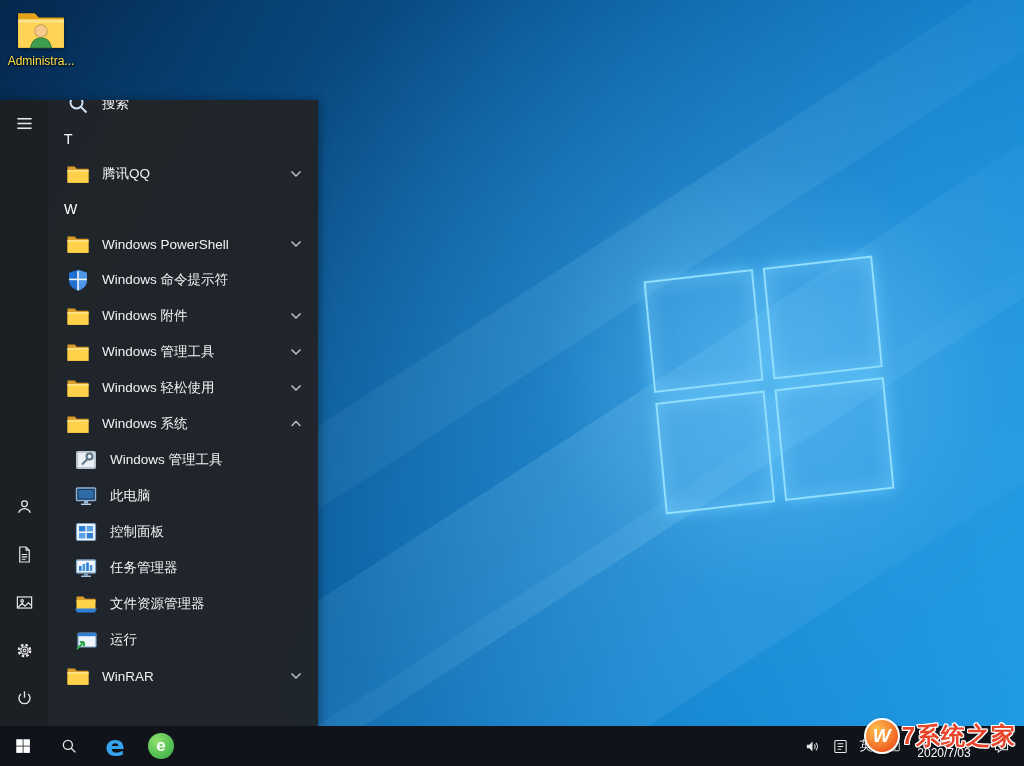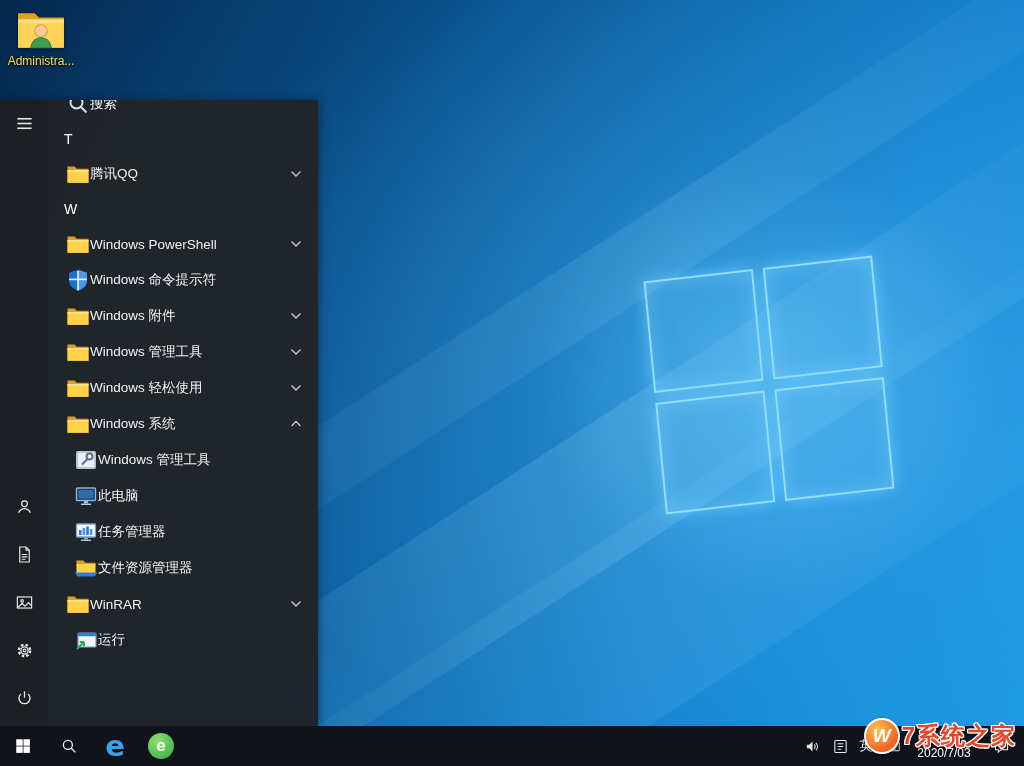--- a/index.html
+++ b/index.html
@@ -44,21 +44,21 @@
   .rail-spacer{flex:1;}
   .rail-bottom .rail-btn{height:48px;}
   .rail-bottom{padding-bottom:4px;display:flex;flex-direction:column;}
   .sm-list{flex:1;overflow:hidden;padding-top:0;}
   .sm-list-inner{margin-top:-14px;}
   .sm-section{height:34px;display:flex;align-items:center;padding-left:16px;font-size:14px;color:#fff;}
   .sm-row{position:relative;height:36px;display:flex;align-items:center;cursor:default;}
   .sm-icon{width:24px;height:24px;margin-left:18px;flex:0 0 auto;}
   .sm-row.sub .sm-icon{margin-left:26px;}
   .sm-icon svg{width:24px;height:24px;display:block;}
-  .sm-label{font-size:13.5px;color:#f2f2f2;white-space:nowrap;}
+  .sm-label{margin-left:12px;font-size:13.5px;color:#f2f2f2;white-space:nowrap;}
   .sm-chevron{position:absolute;right:16px;top:50%;transform:translateY(-50%);display:flex;}
 
   
   .taskbar{position:absolute;left:0;bottom:0;width:1024px;height:40px;background:#10141a;
     display:flex;align-items:center;z-index:40;}
   .tb-btn{background:none;border:none;width:46px;height:40px;display:flex;align-items:center;
     justify-content:center;padding:0;cursor:pointer;}
   .tb-btn svg{width:18px;height:18px;display:block;}
   .edge-e{font-weight:700;font-size:29px;line-height:28px;color:#35a3ee;font-family:"DejaVu Sans",sans-serif;}
   .green-e{width:26px;height:26px;border-radius:50%;
@@ -312,20 +312,32 @@
                 <rect x="4.5" y="6" width="15" height="8.5" fill="#2e6da8"></rect>
                 <rect x="10" y="17" width="4" height="2.4" fill="#8fb3d9"></rect>
                 <rect x="7" y="19.4" width="10" height="1.6" rx=".5" fill="#b6cfe8"></rect>
               </svg>
             </span>
             <span class="sm-label">此电脑</span>
           </div>
           <div class="sm-row sub">
             <span class="sm-icon">
               <svg viewBox="0 0 24 24">
+                <rect x="2.5" y="3.5" width="19" height="17" rx="1.5" fill="#eef4fa" stroke="#7ea4c8" stroke-width="1.2"></rect>
+                <rect x="5" y="6" width="6.3" height="5.4" fill="#2f7fd6"></rect>
+                <rect x="12.7" y="6" width="6.3" height="5.4" fill="#5aa2e6"></rect>
+                <rect x="5" y="13" width="6.3" height="5.4" fill="#5aa2e6"></rect>
+                <rect x="12.7" y="13" width="6.3" height="5.4" fill="#2f7fd6"></rect>
+              </svg>
+            </span>
+            <span class="sm-label">控制面板</span>
+          </div>
+          <div class="sm-row sub">
+            <span class="sm-icon">
+              <svg viewBox="0 0 24 24">
                 <rect x="2.5" y="4" width="19" height="13" rx="1" fill="#f4f8fc" stroke="#7ea4c8" stroke-width="1.3"></rect>
                 <rect x="5" y="10" width="2.6" height="5" fill="#2f7fd6"></rect>
                 <rect x="8.6" y="8" width="2.6" height="7" fill="#4b96e2"></rect>
                 <rect x="12.2" y="6.5" width="2.6" height="8.5" fill="#2f7fd6"></rect>
                 <rect x="15.8" y="9" width="2.6" height="6" fill="#4b96e2"></rect>
                 <rect x="10" y="17.5" width="4" height="2" fill="#7ea4c8"></rect>
                 <rect x="7" y="19.5" width="10" height="1.5" rx=".5" fill="#a9c4de"></rect>
               </svg>
             </span>
             <span class="sm-label">任务管理器</span>
@@ -333,44 +345,44 @@
           <div class="sm-row sub">
             <span class="sm-icon">
               <svg viewBox="0 0 24 24">
                 <path fill="#d99e2b" d="M2.5 4.5h6.8l2 2.2H21.5v3H2.5z"></path>
                 <path fill="#ffd24a" d="M2.5 8h19v10.5h-19z"></path>
                 <path fill="#2f7fd6" d="M1 16.5h22l-2.2 4H3.2z"></path>
               </svg>
             </span>
             <span class="sm-label">文件资源管理器</span>
           </div>
-          <div class="sm-row">
-            <span class="sm-icon">
-              <svg viewBox="0 0 24 24">
-                <path fill="#d99e2b" d="M1.5 4.5h7.2l2 2.3h11.8v14H1.5z"></path>
-                <path fill="#ffd24a" d="M1.5 8h21v12.8h-21z"></path>
-                <path fill="#ffe489" d="M1.5 8h21v1.6h-21z"></path>
-              </svg>
-            </span>
-            <span class="sm-label">WinRAR</span>
-            <span class="sm-chevron">
-              <svg viewBox="0 0 12 8" width="12" height="8">
-                <path d="M1.5 1.5 6 6 10.5 1.5" fill="none" stroke="#c8c8c8" stroke-width="1.4"></path>
-              </svg>
-            </span>
-          </div>
           <div class="sm-row sub">
             <span class="sm-icon">
               <svg viewBox="0 0 24 24">
                 <rect x="4" y="5" width="18" height="14" rx="1" fill="#eef4fa" stroke="#7ea4c8" stroke-width="1.2"></rect>
                 <rect x="4" y="5" width="18" height="3.2" fill="#2f7fd6"></rect>
                 <path d="M3 21l7-7m0 0H5.8m4.2 0v4.2" stroke="#2fa84f" stroke-width="2" fill="none"></path>
               </svg>
             </span>
             <span class="sm-label">运行</span>
+          </div>
+          <div class="sm-row">
+            <span class="sm-icon">
+              <svg viewBox="0 0 24 24">
+                <path fill="#d99e2b" d="M1.5 4.5h7.2l2 2.3h11.8v14H1.5z"></path>
+                <path fill="#ffd24a" d="M1.5 8h21v12.8h-21z"></path>
+                <path fill="#ffe489" d="M1.5 8h21v1.6h-21z"></path>
+              </svg>
+            </span>
+            <span class="sm-label">WinRAR</span>
+            <span class="sm-chevron">
+              <svg viewBox="0 0 12 8" width="12" height="8">
+                <path d="M1.5 1.5 6 6 10.5 1.5" fill="none" stroke="#c8c8c8" stroke-width="1.4"></path>
+              </svg>
+            </span>
           </div>
         </div>
     </div>
   </div>
 
   <div class="taskbar">
     <button class="tb-btn">
       <span>
         <svg viewBox="0 0 24 24" fill="#fff">
             <rect x="3" y="3" width="8.6" height="8.6"></rect>

